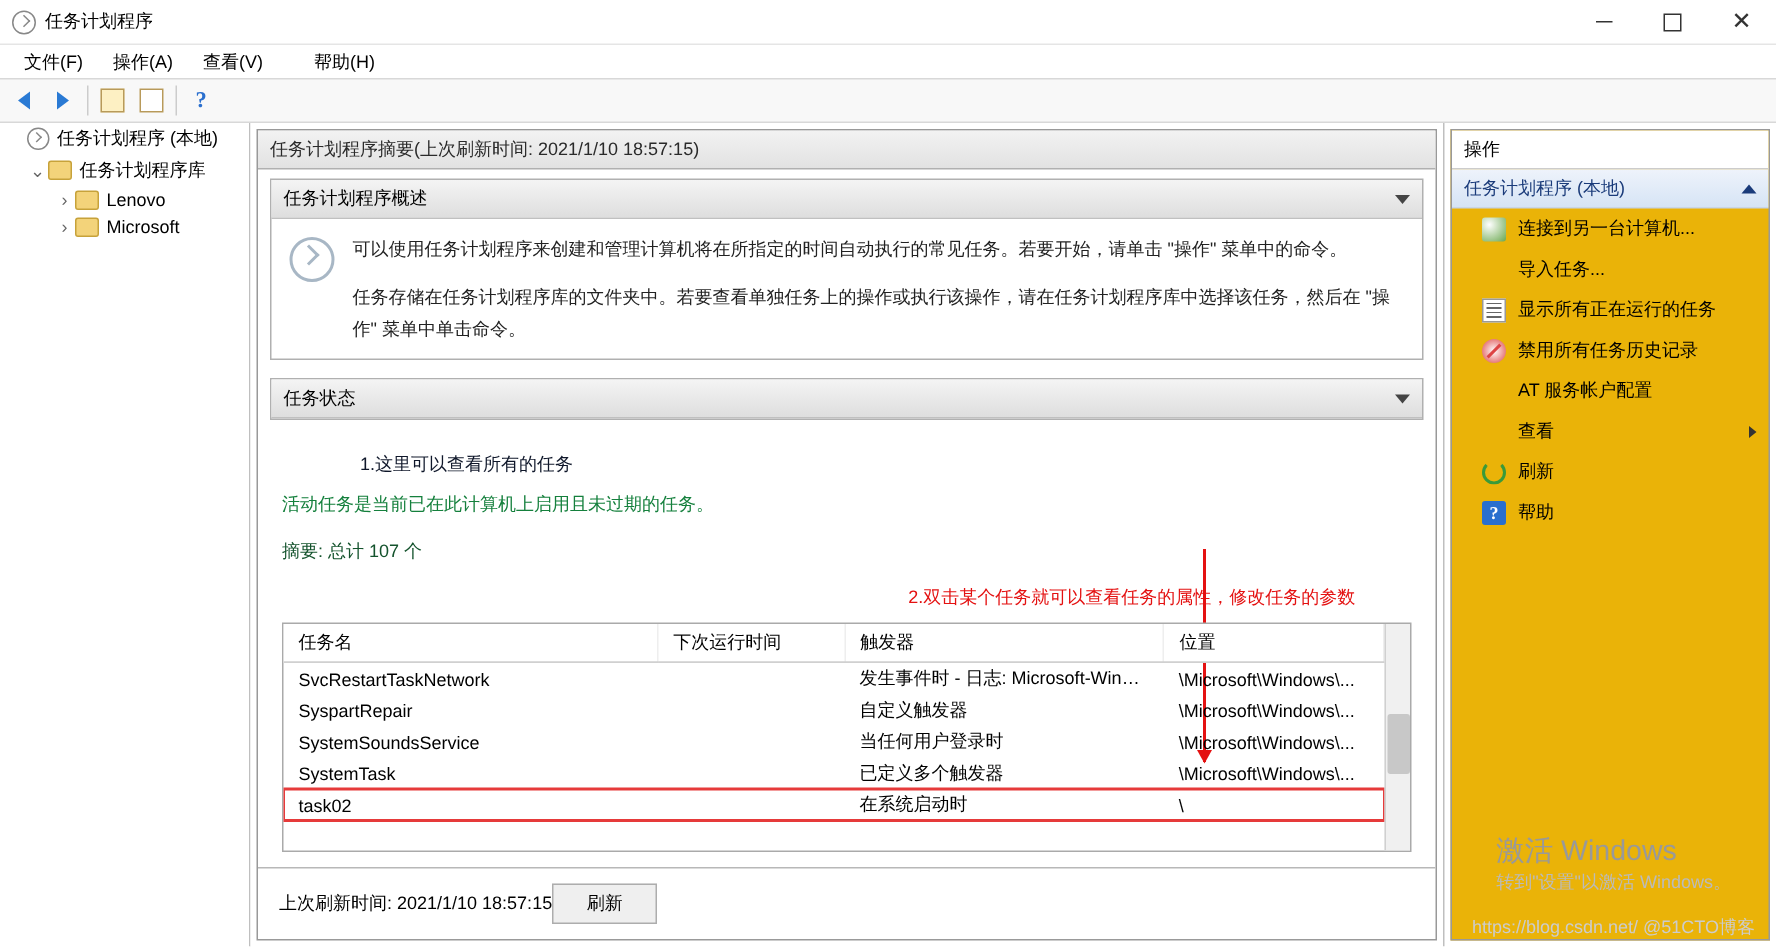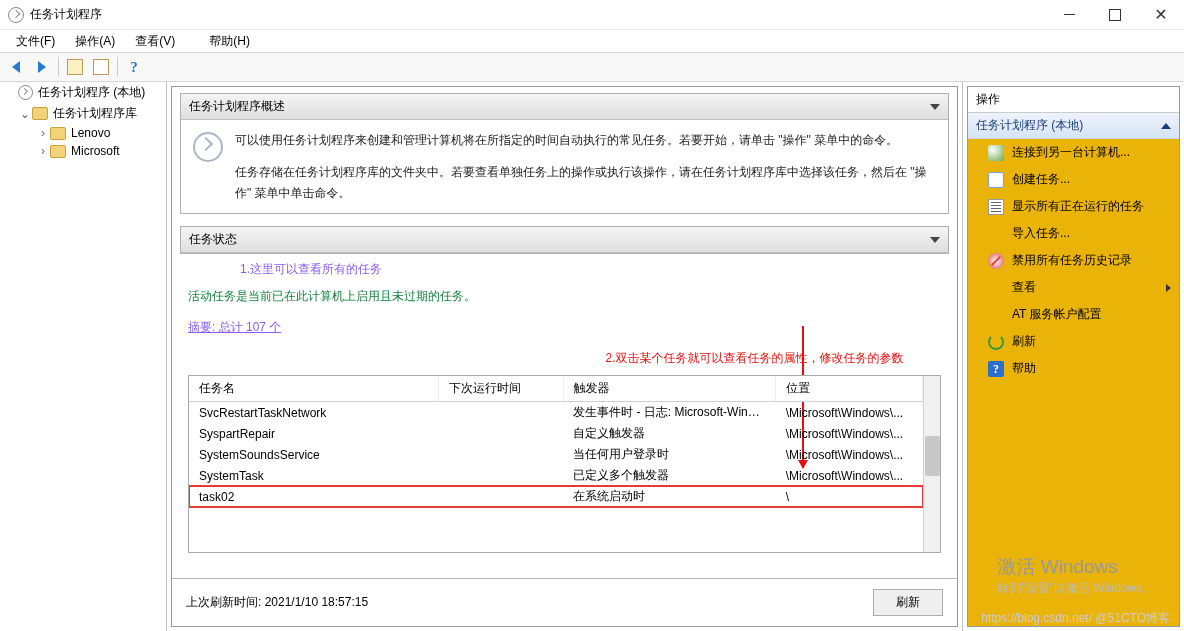--- a/index.html
+++ b/index.html
@@ -50,38 +50,38 @@
 .section-head { background:linear-gradient(#f4f4f4,#dedede); padding:4px 8px; display:flex; align-items:center; justify-content:space-between; border-bottom:1px solid #c0c0c0;}
 .section-head .caret { width:0;height:0;border-left:5px solid transparent;border-right:5px solid transparent;border-top:6px solid #444;}
 .section-body { padding:10px 12px; color:#222; line-height:1.7;}
 .overview-flex { display:flex; gap:12px;}
 .overview-flex .bigclock { width:30px;height:30px;border:2px solid #a8b7c5;border-radius:50%;flex-shrink:0;position:relative;margin-top:2px;}
 .overview-flex .bigclock::after{content:"";position:absolute;width:8px;height:8px;border-right:2px solid #a8b7c5;border-bottom:2px solid #a8b7c5;top:5px;left:6px;transform:rotate(-45deg);}
 
 .section.active-tasks { border:2px solid #e63a3a; }
 .section.active-tasks .section-head { position:relative; }
 .redarrow { position:absolute; left:62px; top:6px; }
-.note1 { color:#8b5cf6; margin-left:68px; margin-top:4px; }
+.note1 { color:#0f172a; margin-left:68px; margin-top:4px; }
 
 .tasks-desc { padding:10px 16px 0 16px; color:#15803d;}
-.tasks-summary { padding:14px 16px; color:#8b5cf6;text-decoration:underline;}
+.tasks-summary { padding:14px 16px; color:#14532d;}
 
 .note2 { color:#e41111; text-align:center; padding:0 0 4px 380px; position:relative;}
 .v-line { position:absolute; left:630px; top:-24px; width:2px; height:142px; background:#e41111;}
 .v-line::after{ content:""; position:absolute; bottom:-1px; left:-4px; width:0;height:0;border-left:5px solid transparent;border-right:5px solid transparent;border-top:9px solid #e41111;}
 
 .table-wrap { margin:4px 16px 10px 16px; border:1px solid #aaa; height:178px; overflow:hidden; position:relative;}
 .table-wrap .scroll { position:absolute; right:0; top:0; width:17px; height:100%; background:#f0f0f0; border-left:1px solid #d0d0d0;}
 .thumb { position:absolute; width:15px; left:1px; height:40px; top:60px; background:#c8c8c8; border-radius:2px;}
 table { width: calc(100% - 17px); border-collapse:collapse; table-layout:fixed;}
 th { text-align:left; font-weight:normal; padding:4px 10px; background:#fff; border-bottom:1px solid #d0d0d0; border-right:1px solid #eee;}
 td { padding:2px 10px; white-space:nowrap; overflow:hidden; text-overflow:ellipsis;}
 .row-hl { outline:2px solid #e63a3a; outline-offset:-1px;}
 
-.footer-bar { border-top:1px solid #b8b8b8; padding:10px 14px; display:flex; align-items:center; justify-content:space-between;}
+.footer-bar { border-top:1px solid #b8b8b8; padding:10px 14px; display:flex; align-items:center; }
 .footer-bar button { padding:4px 22px; background:#efefef; border:1px solid #adadad;}
 
 
 .right { width:222px; border-left:1px solid #bfbfbf; background:#fff; display:flex; flex-direction:column;}
 .right-inner { border:1px solid #999; margin:4px; flex:1; background:#eab308;}
 .right .title-op { padding:4px 8px; border-bottom:1px solid #ccc; background:#fff;}
 .right .group-head { background:linear-gradient(#eef3fb,#d6e4f5); padding:4px 8px; color:#1a3b7a; border-bottom:1px solid #c8d5e8; display:flex; justify-content:space-between; align-items:center;}
 .right .group-head .up { width:0;height:0;border-left:5px solid transparent;border-right:5px solid transparent;border-bottom:6px solid #1a3b7a;}
 .right .item { display:flex; align-items:center; padding:5px 8px 5px 20px; gap:8px;}
 .right .ic { width:16px; height:16px; flex-shrink:0;}
@@ -162,39 +162,40 @@
       </div>
     <div class="row indent2">
         <span class="tw">›</span>
         <span class="folder"></span>
         <span>Microsoft</span>
       </div>
   </div>
 
   <div class="center">
     <div class="center-inner">
+      <div class="summary-title-bar">任务计划程序摘要(上次刷新时间: 2021/1/10 18:57:15)</div>
 
       <div class="section">
         <div class="section-head">
             <span>任务计划程序概述</span>
             <span class="caret"></span>
           </div>
         <div class="section-body">
           <div class="overview-flex">
             <div class="bigclock"></div>
             <div>
               <div>可以使用任务计划程序来创建和管理计算机将在所指定的时间自动执行的常见任务。若要开始，请单击 "操作" 菜单中的命令。</div>
               <div style="height:12px"></div>
               <div>任务存储在任务计划程序库的文件夹中。若要查看单独任务上的操作或执行该操作，请在任务计划程序库中选择该任务，然后在 "操作" 菜单中单击命令。</div>
             </div>
           </div>
         </div>
       </div>
 
-      <div class="section" style="margin-bottom:3px">
+      <div class="section" style="margin-bottom:17px">
         <div class="section-head">
             <span>任务状态</span>
             <span class="caret"></span>
           </div>
       </div>
 
       <div class="note1">1.这里可以查看所有的任务</div>
 
       <div class="tasks-desc">活动任务是当前已在此计算机上启用且未过期的任务。</div>
       <div class="tasks-summary">摘要: 总计 107 个</div>
@@ -271,45 +272,41 @@
       <div class="title-op">操作</div>
       <div class="group-head">
           <span>任务计划程序 (本地)</span>
           <span class="up"></span>
         </div>
       <div class="item">
           <span class="ic ic-run"></span>
           <span>连接到另一台计算机...</span>
         </div>
       <div class="item">
-          <span class="ic ic-create"></span>
-          <span>创建任务...</span>
+          <span class="ic"></span>
+          <span>导入任务...</span>
         </div>
       <div class="item">
           <span class="ic ic-show"></span>
           <span>显示所有正在运行的任务</span>
         </div>
       <div class="item">
-          <span class="ic"></span>
-          <span>导入任务...</span>
-        </div>
-      <div class="item">
           <span class="ic ic-disable"></span>
           <span>禁用所有任务历史记录</span>
+        </div>
+      <div class="item">
+          <span class="ic"></span>
+          <span>AT 服务帐户配置</span>
         </div>
       <div class="item">
           <span class="ic"></span>
           <span>查看</span>
           <span class="arrow-r2"></span>
         </div>
       <div class="item">
-          <span class="ic"></span>
-          <span>AT 服务帐户配置</span>
-        </div>
-      <div class="item">
           <span class="ic ic-refresh"></span>
           <span>刷新</span>
         </div>
       <div class="item">
           <span class="ic ic-help">?</span>
           <span>帮助</span>
         </div>
     </div>
   </div>
 </div>

